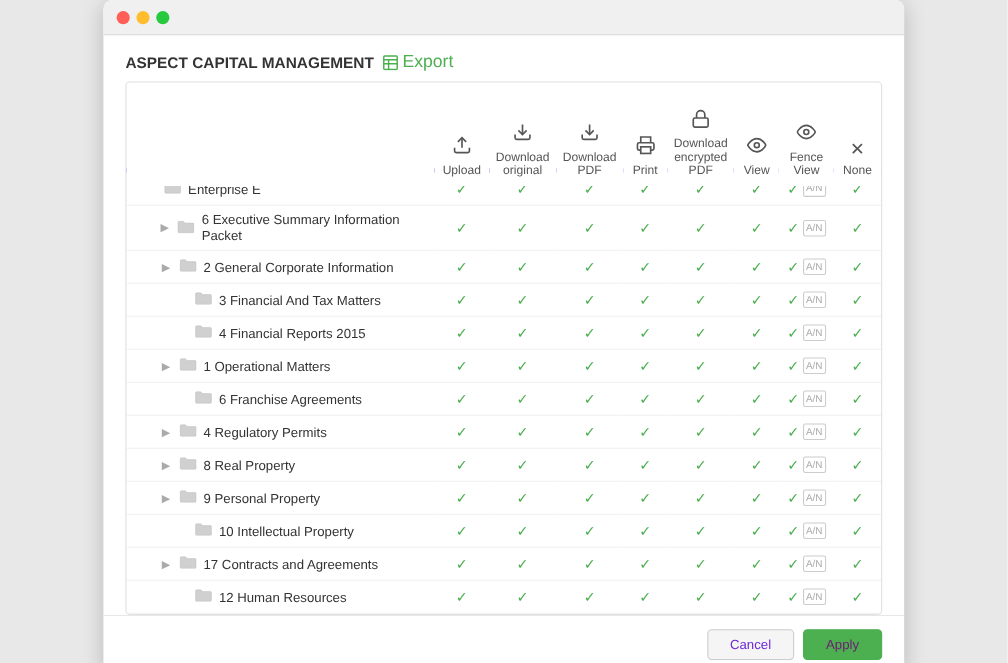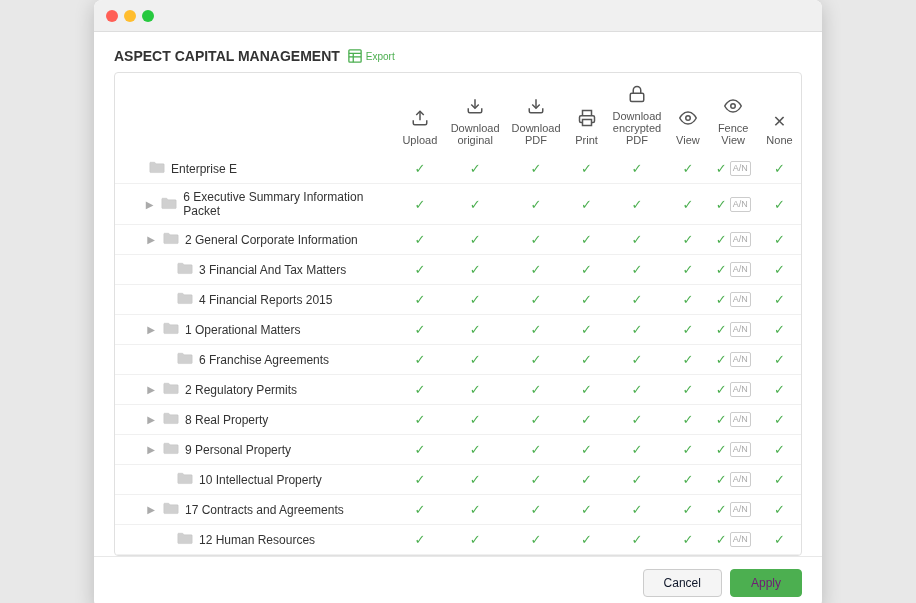--- a/index.html
+++ b/index.html
@@ -49,21 +49,21 @@
       margin-bottom: 8px;
     }
     .company-name {
       font-size: 14px;
       font-weight: 600;
       color: #333;
       margin-right: 8px;
     }
     .export-link {
       color: #4caf50;
-      font-size: 10px;
+      font-size: 16px;
       cursor: pointer;
       display: flex;
       align-items: center;
       gap: 4px;
     }
     .export-link svg { width: 14px; height: 14px; }
 
     .table-wrapper {
       flex: 1;
       overflow-y: auto;
@@ -81,21 +81,21 @@
       background: #fff;
       border-bottom: 4px solid #8b5cf6;
       padding: 8px 6px;
       text-align: center;
       font-weight: 500;
       color: #555;
       font-size: 11px;
       vertical-align: bottom;
       white-space: nowrap;
       position: sticky;
-      top: 4px;
+      top: 16px;
       z-index: 2;
     }
     thead th:first-child {
       text-align: left;
       padding-left: 10px;
       min-width: 280px;
     }
     thead th .col-icon {
       display: block;
       text-align: center;
@@ -158,21 +158,21 @@
       gap: 8px;
       border-top: 1px solid #e8e8e8;
     }
     .btn {
       padding: 6px 20px;
       border-radius: 4px;
       font-size: 12px;
       cursor: pointer;
       border: 1px solid #ccc;
       background: #f5f5f5;
-      color: #0f172a;
+      color: #6d28d9;
     }
     .btn-primary {
       background: #4caf50;
       color: #701a75;
       border-color: #4caf50;
     }
 
     .col-narrow { width: 60px; }
   </style>
 </head>
@@ -454,21 +454,21 @@
               <td><span class="check"></span></td>
             </tr>
             <tr>
               <td>
                 <div class="row-name">
                   <span style="display: inline-block; width: 14px;"></span>
                   <span class="expand-btn">▶</span>
                   <span class="folder-icon"><svg width="16" height="14" viewBox="0 0 20 16" fill="none">
       <path d="M1 3C1 2.45 1.45 2 2 2H7L9 4H18C18.55 4 19 4.45 19 5V14C19 14.55 18.55 15 18 15H2C1.45 15 1 14.55 1 14V3Z" fill="#d0d0d0" stroke="#bbb" stroke-width="0.5"></path>
     </svg></span>
-                  <span class="label">2 Regulatory Permits</span>
+                  <span class="label">4 Regulatory Permits</span>
                 </div>
               </td>
               <td><span class="check"></span></td>
               <td><span class="check"></span></td>
               <td><span class="check"></span></td>
               <td><span class="check"></span></td>
               <td><span class="check"></span></td>
               <td><span class="check"></span></td>
               <td>
                 <span class="fence-cell">

